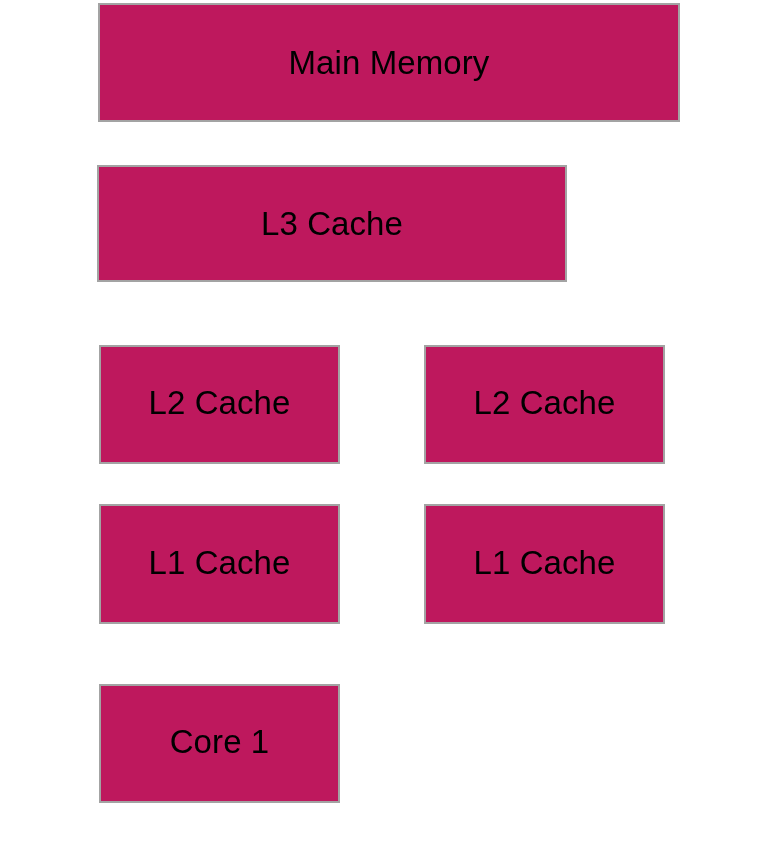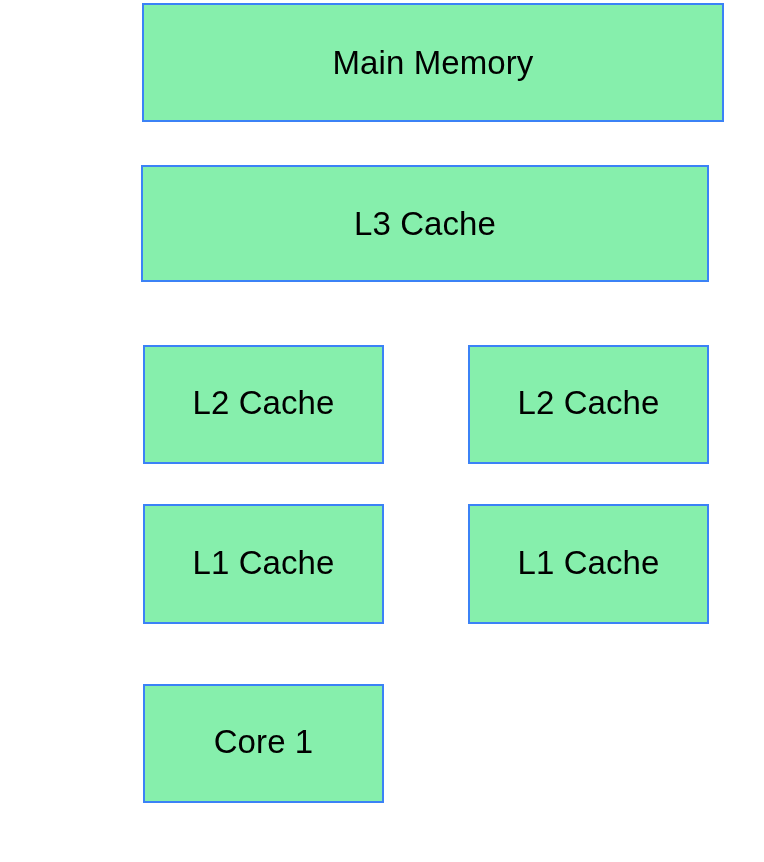--- a/index.html
+++ b/index.html
@@ -12,40 +12,39 @@
     position: relative;
     width: 764px;
     height: 862px;
     background: #ffffff;
     overflow: hidden;
     font-family: "Liberation Sans", "DejaVu Sans", sans-serif;
   }
   .node {
     position: absolute;
     box-sizing: border-box;
-    background: #86efac;
-    border: 2px solid #3b82f6;
+    background: #be185d;
+    border: 2px solid #a3a3a3;
     display: flex;
     align-items: center;
     justify-content: center;
-    margin-left: 44px;
   }
   .node-label {
     font-family: "Liberation Sans", "DejaVu Sans", sans-serif;
     font-size: 33px;
     line-height: 1;
     color: #000000;
     font-weight: 400;
     letter-spacing: 0.1px;
     white-space: nowrap;
     text-align: center;
   }
   
   .n-main-memory { left: 98px;  top: 3px;   width: 582px; height: 119px; }
-  .n-l3          { left: 97px;  top: 165px; width: 568px; height: 117px; }
+  .n-l3          { left: 97px;  top: 165px; width: 470px; height: 117px; }
 
   .n-l2-left     { left: 99px;  top: 345px; width: 241px; height: 119px; }
   .n-l2-right    { left: 424px; top: 345px; width: 241px; height: 119px; }
 
   .n-l1-left     { left: 99px;  top: 504px; width: 241px; height: 120px; }
   .n-l1-right    { left: 424px; top: 504px; width: 241px; height: 120px; }
 
   .n-core-left   { left: 99px;  top: 684px; width: 241px; height: 119px; }
   .n-core-right  { left: 424px; top: 684px; width: 241px; height: 119px; }
 

